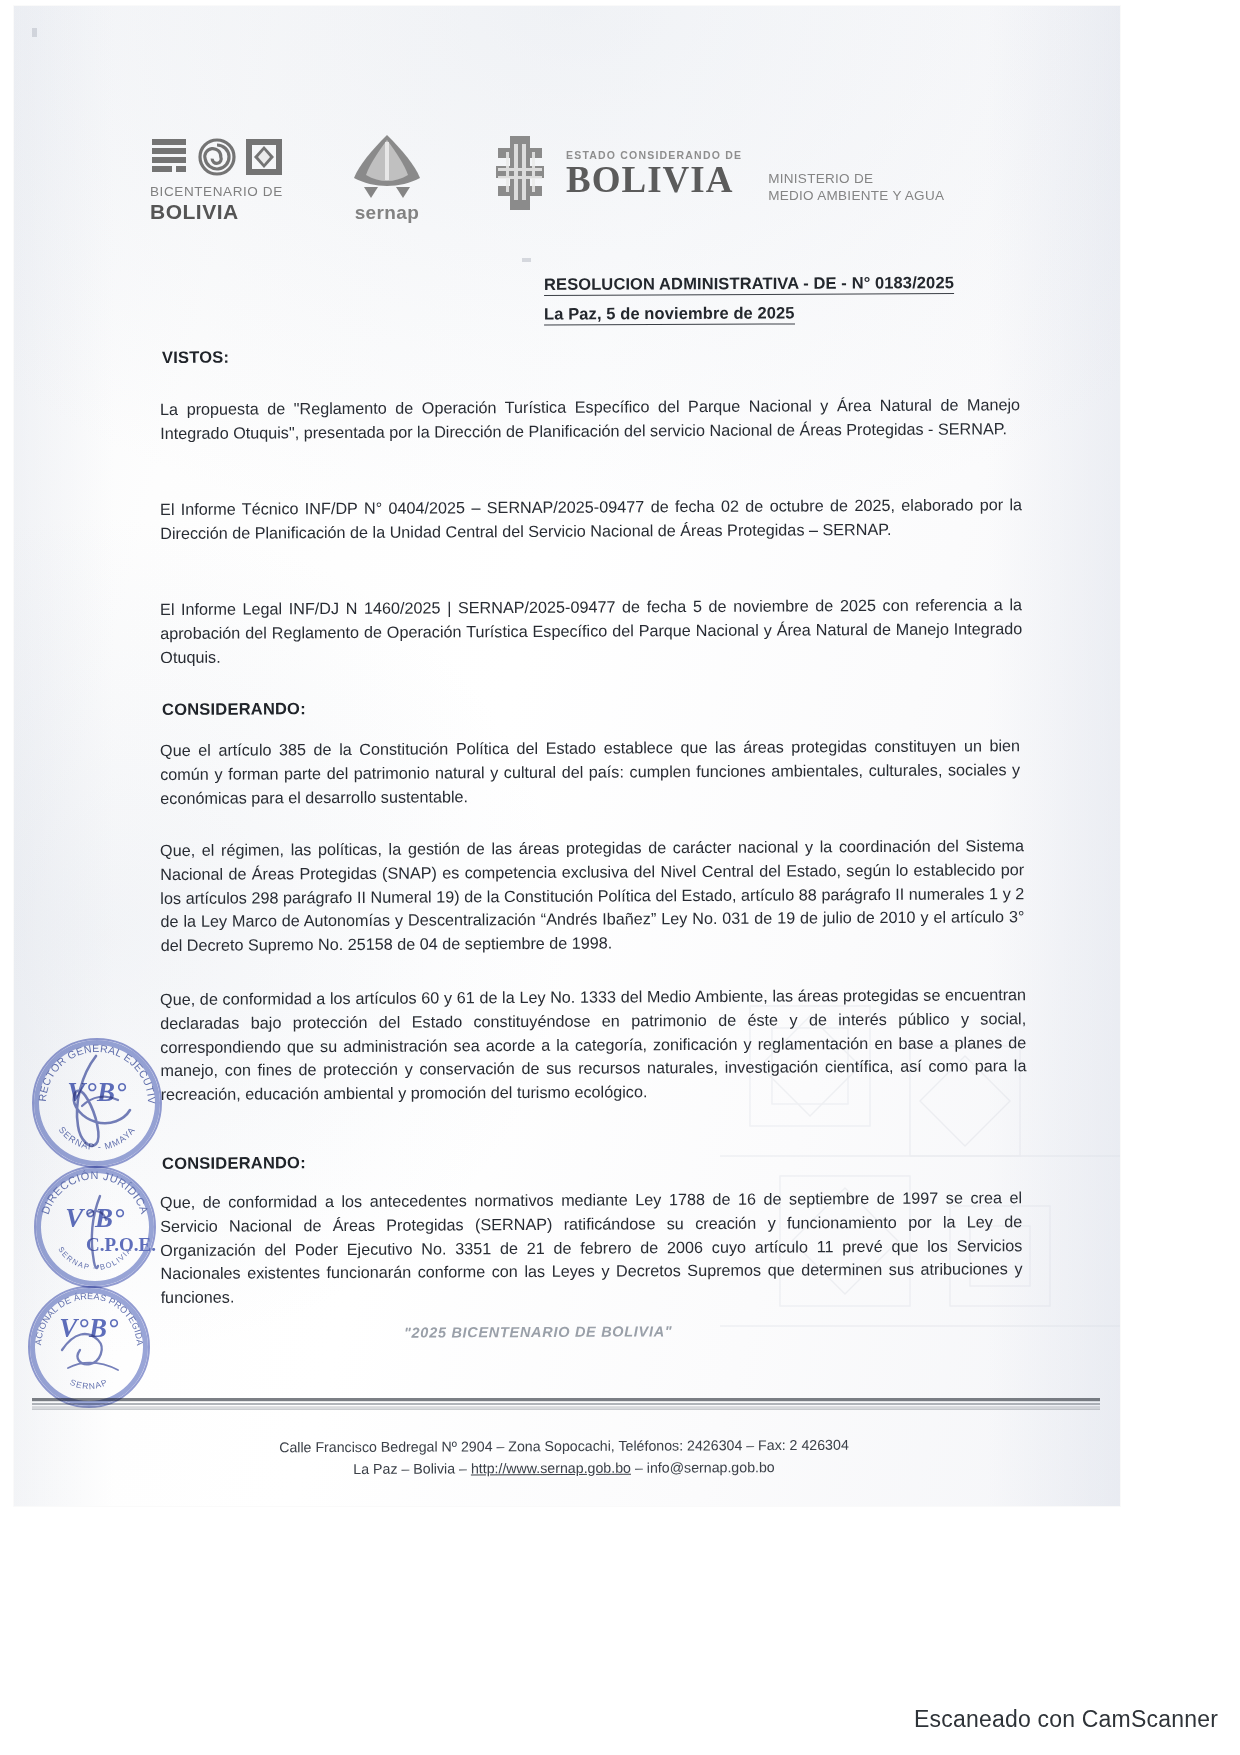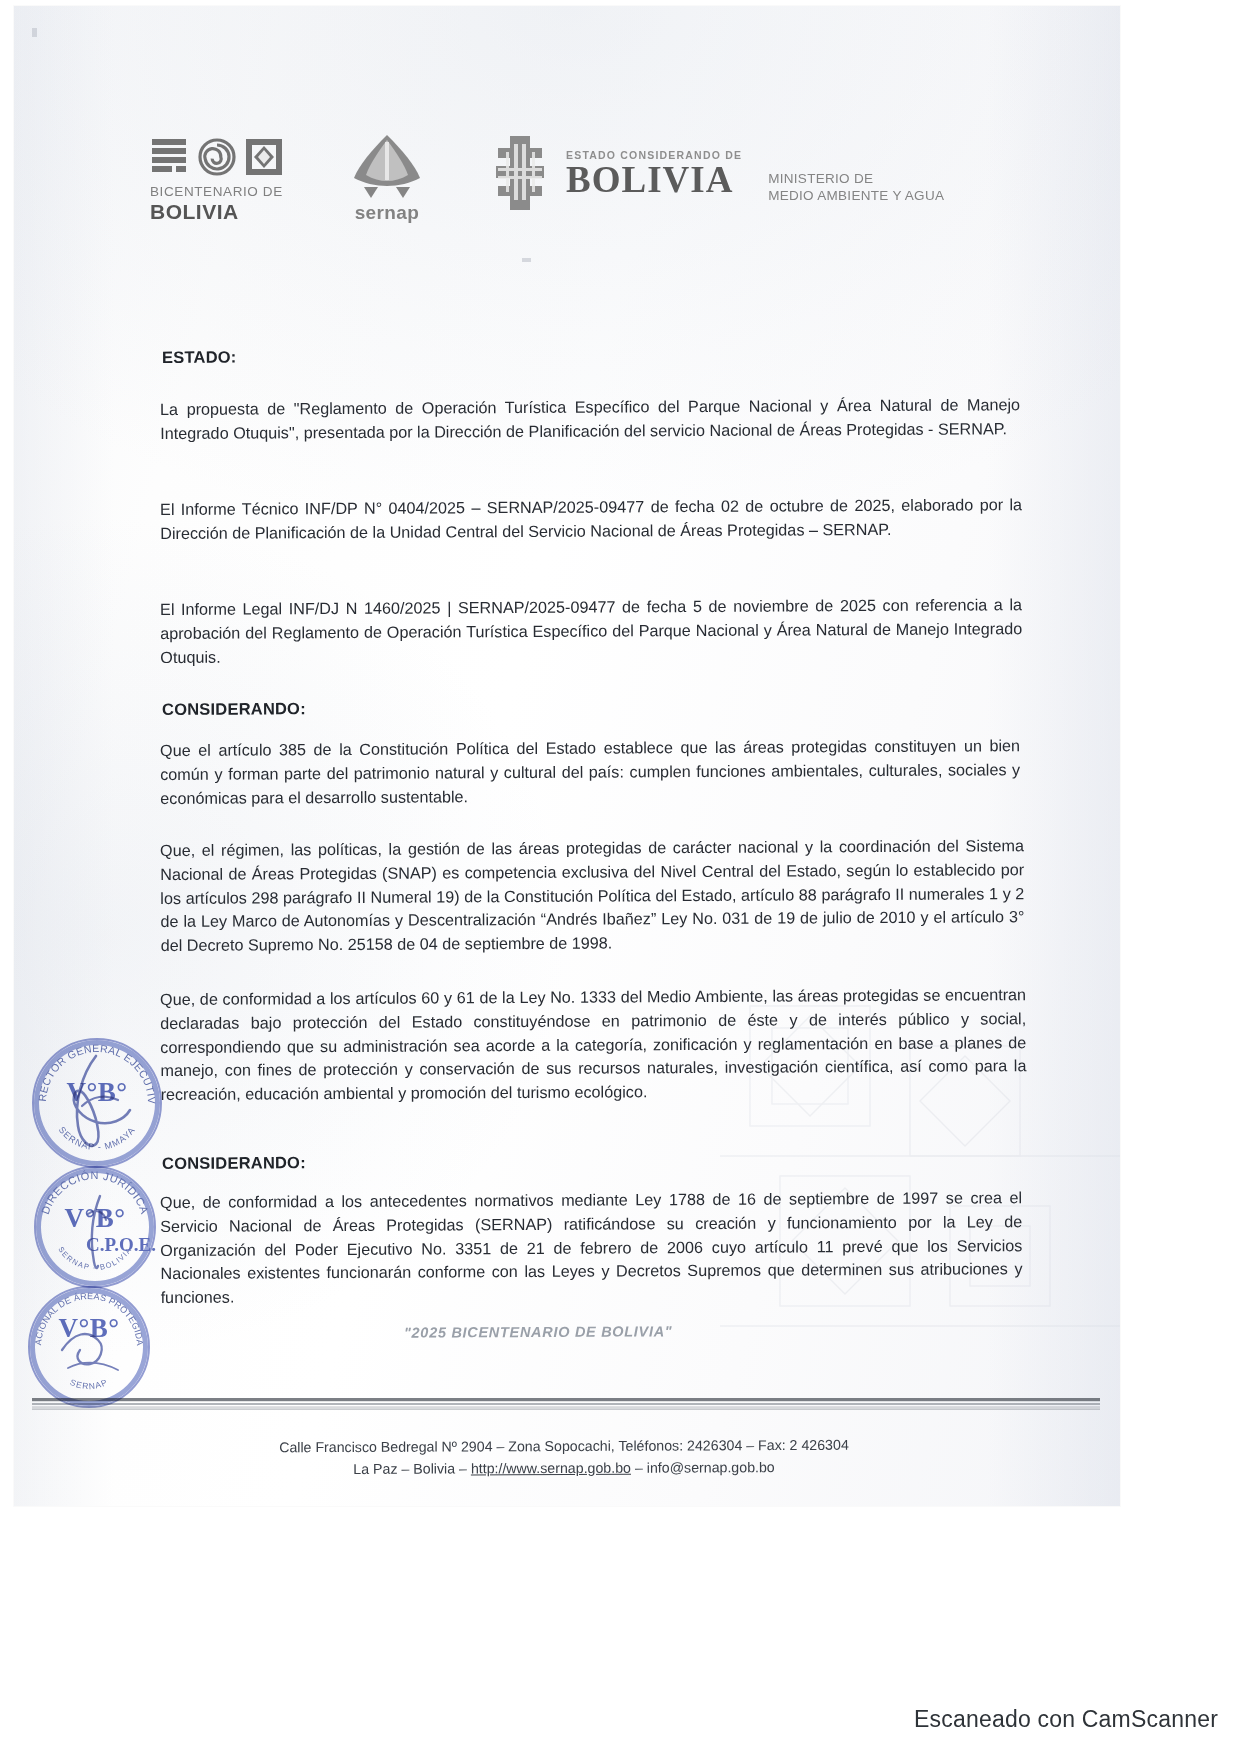--- a/index.html
+++ b/index.html
@@ -179,21 +179,21 @@
   .stamp .ring {
     position:absolute; inset:0; border-radius:50%;
     border: 2.2px solid #4455b4;
     box-shadow: inset 0 0 0 3.2px rgba(255,255,255,0), inset 0 0 0 5px #5164bd;
     opacity: 0.7;
   }
   .stamp svg { position:absolute; inset:0; }
   .stamp .vb {
     position:absolute; left:0; right:0; top: 30%;
     text-align:center; font-family:"Liberation Serif", serif;
-    font-size: 27px; font-weight: 700; color:#3b4fae; letter-spacing:0.5px;
+    font-size: 27px; font-weight: 700; color:#3b4fae; letter-spacing:0.5px;font-style:italic;
   }
   .stamp .sub {
     position:absolute; left:0; right:0; top: 56%;
     text-align:right; font-family:"Liberation Serif", serif;
     font-size: 19px; font-weight: 700; color:#3b4fae;
   }
   #stamp-director { left: 18px; top: 1032px; width: 130px; height: 130px; }
   #stamp-juridica { left: 20px; top: 1160px; width: 122px; height: 122px; }
   #stamp-sernap   { left: 14px; top: 1280px; width: 122px; height: 122px; }
   .signature {
@@ -304,22 +304,26 @@
     </div>
 
     <div class="logo-block" id="logo-ministerio">
       <div>MINISTERIO DE</div>
       <div>MEDIO AMBIENTE Y AGUA</div>
     </div>
   </div>
 
   <div id="doc-body">
 
-
-    <div class="heading" id="lead-vistos">ESTADO:</div>
+    <div class="doc-title-wrap">
+      <div class="doc-title">RESOLUCION ADMINISTRATIVA - DE - N° 0183/2025</div><br>
+      <div class="doc-date">La Paz,  5 de noviembre de 2025</div>
+    </div>
+
+    <div class="heading" id="lead-vistos">VISTOS:</div>
 
     <div class="para" id="p-propuesta">La propuesta de "Reglamento de Operación Turística Específico del Parque Nacional y Área Natural de Manejo Integrado  Otuquis", presentada por la Dirección de Planificación del servicio Nacional de Áreas Protegidas - SERNAP.</div>
     <div class="para" id="p-informe-tec">El Informe Técnico INF/DP N° 0404/2025 – SERNAP/2025-09477 de fecha 02 de octubre de 2025, elaborado por la Dirección de Planificación de la Unidad Central del Servicio Nacional de Áreas Protegidas – SERNAP.</div>
     <div class="para" id="p-informe-legal">El Informe Legal INF/DJ N 1460/2025 | SERNAP/2025-09477 de fecha 5 de noviembre de 2025  con referencia a la aprobación del Reglamento de Operación Turística  Específico del Parque Nacional y Área Natural de Manejo Integrado Otuquis.</div>
 
     <div class="heading" id="head-cons-1">CONSIDERANDO:</div>
     <div class="para" id="p-cons-1a">Que el artículo 385 de la Constitución Política del Estado establece que las áreas protegidas constituyen un bien común y forman parte del patrimonio natural y cultural del país: cumplen funciones ambientales, culturales, sociales y económicas para el desarrollo sustentable.</div>
     <div class="para" id="p-cons-1b">Que, el régimen, las políticas, la gestión de las áreas protegidas  de carácter nacional y la coordinación del Sistema Nacional de Áreas Protegidas (SNAP) es competencia exclusiva del Nivel Central del Estado, según lo establecido por los artículos 298 parágrafo II Numeral 19) de la Constitución Política del Estado, artículo 88 parágrafo II numerales 1 y 2  de la Ley Marco  de Autonomías y Descentralización “Andrés Ibañez” Ley No. 031 de 19 de julio de 2010 y el artículo  3°  del Decreto Supremo No. 25158 de 04 de septiembre de 1998.</div>
     <div class="para" id="p-cons-1c">Que, de conformidad a los artículos 60 y 61 de la Ley No. 1333 del Medio Ambiente, las áreas protegidas se encuentran declaradas bajo protección del Estado constituyéndose en patrimonio de éste y de interés público y social, correspondiendo que su administración  sea acorde a la categoría, zonificación y reglamentación en base a planes de manejo, con fines  de protección y conservación  de sus recursos naturales, investigación científica, así como para la recreación, educación ambiental y promoción del turismo ecológico.</div>
 

